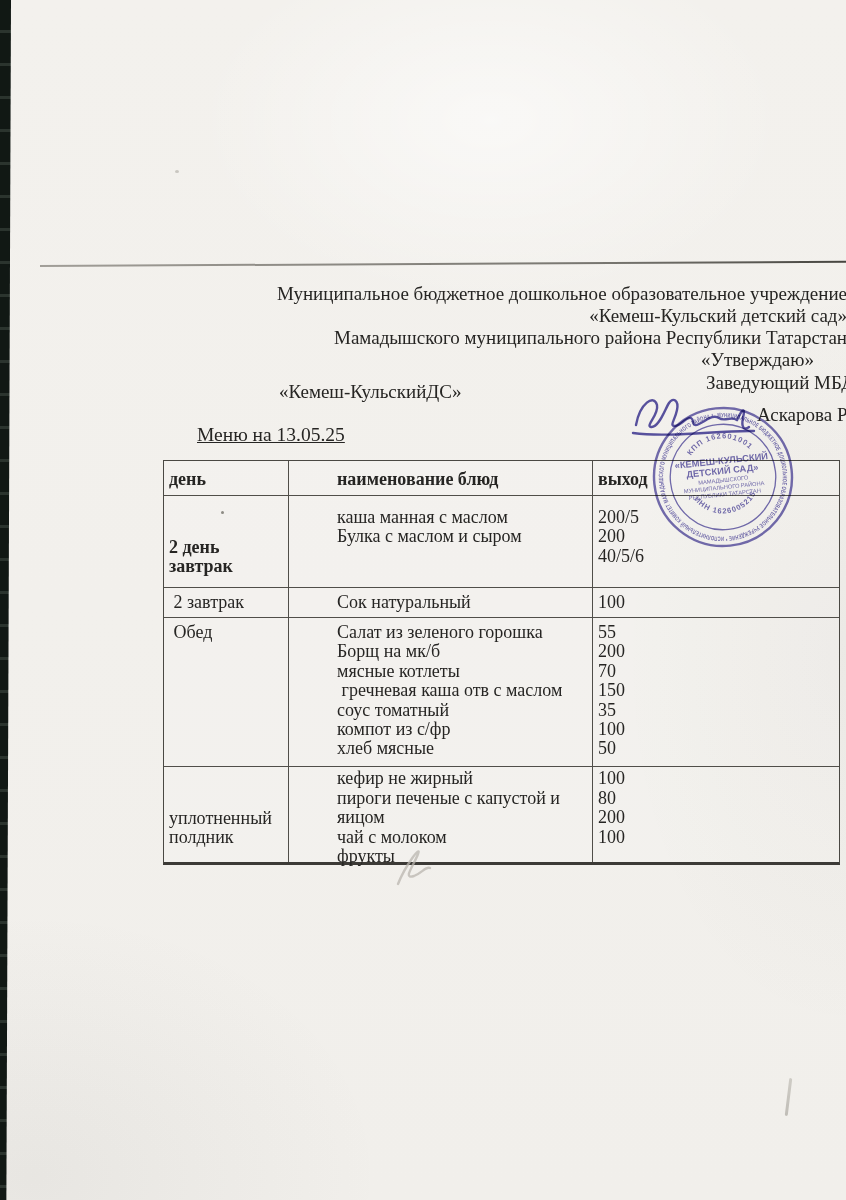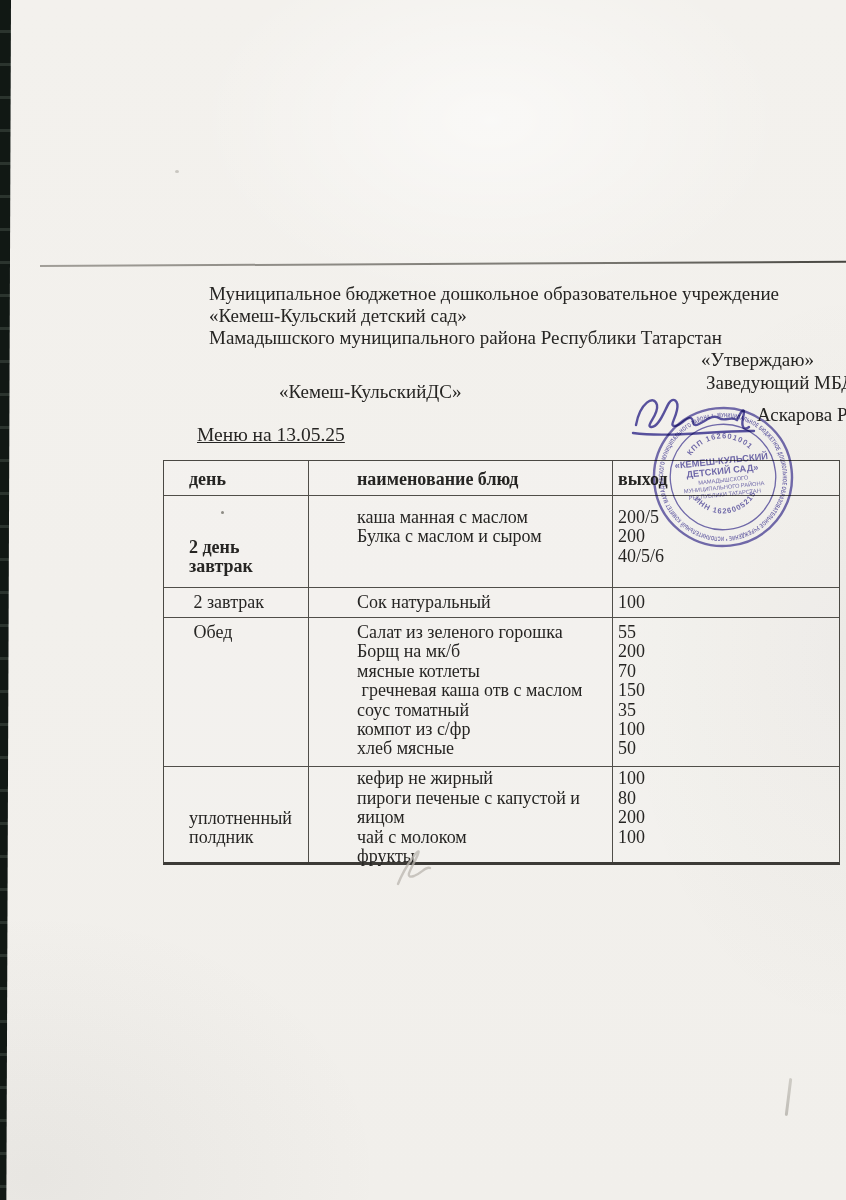--- a/index.html
+++ b/index.html
@@ -12,31 +12,31 @@
           linear-gradient(#f3f1ed,#f1efeb);}
   
   .binding{position:absolute;left:0;top:0;bottom:0;width:11px;
            background:repeating-linear-gradient(180deg,#111814 0 30px,#2b342e 30px 33px);
            clip-path:polygon(0 0,100% 0,58% 100%,0 100%);}
   
   .fold-line{position:absolute;left:40px;top:265px;width:812px;height:2px;
              background:linear-gradient(to right,#a19e98,#77756f 70%,#45443f);
              transform:rotate(-0.3deg);transform-origin:left center;}
   .abs{position:absolute;white-space:nowrap;}
-  .org-block{position:absolute;left:209px;top:283px;width:638px;text-align:left;
+  .org-block{position:absolute;left:209px;top:283px;width:638px;text-align:right;
              font-size:19px;line-height:22px;}
   .t19{font-size:19px;}
   
   .menu-table{position:absolute;left:163px;top:460px;width:675px;
               border:1.6px solid #4a4843;border-bottom:3px solid #3c3a36;
               font-size:18px;background:rgba(255,255,255,.12);}
   .trow{display:flex;border-top:1.4px solid #504e49;}
   .trow:first-child{border-top:none;}
   .cell{box-sizing:border-box;}
-  .cell.day{width:125px;border-right:1.4px solid #504e49;padding-left:5px;margin-left:20px;}
+  .cell.day{width:125px;border-right:1.4px solid #504e49;padding-left:5px;}
   .cell.dishes{width:260px;border-right:1.4px solid #504e49;padding-left:4px;margin-left:44px;}
   .cell.portions{flex:1;padding-left:5px;}
   .dline{white-space:pre;line-height:19.4px;}
   .bold{font-weight:bold;}
   .hrow{height:34px;}
   .hrow .cell{padding-top:8px;}
   .r1{height:91px;}
   .r1 .dishes,.r1 .portions{padding-top:12px;}
   .r1 .day{padding-top:42px;}
   .r2{height:29px;justify-content:flex-end;}

